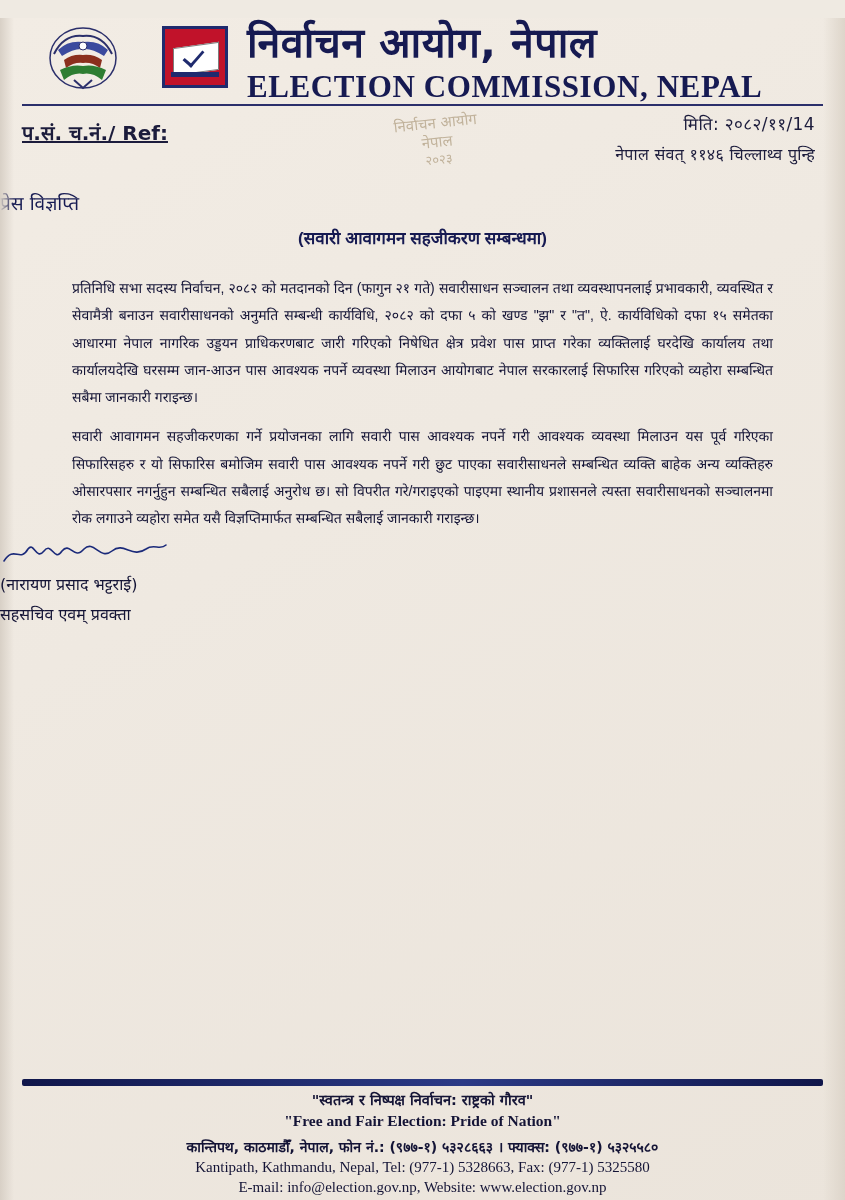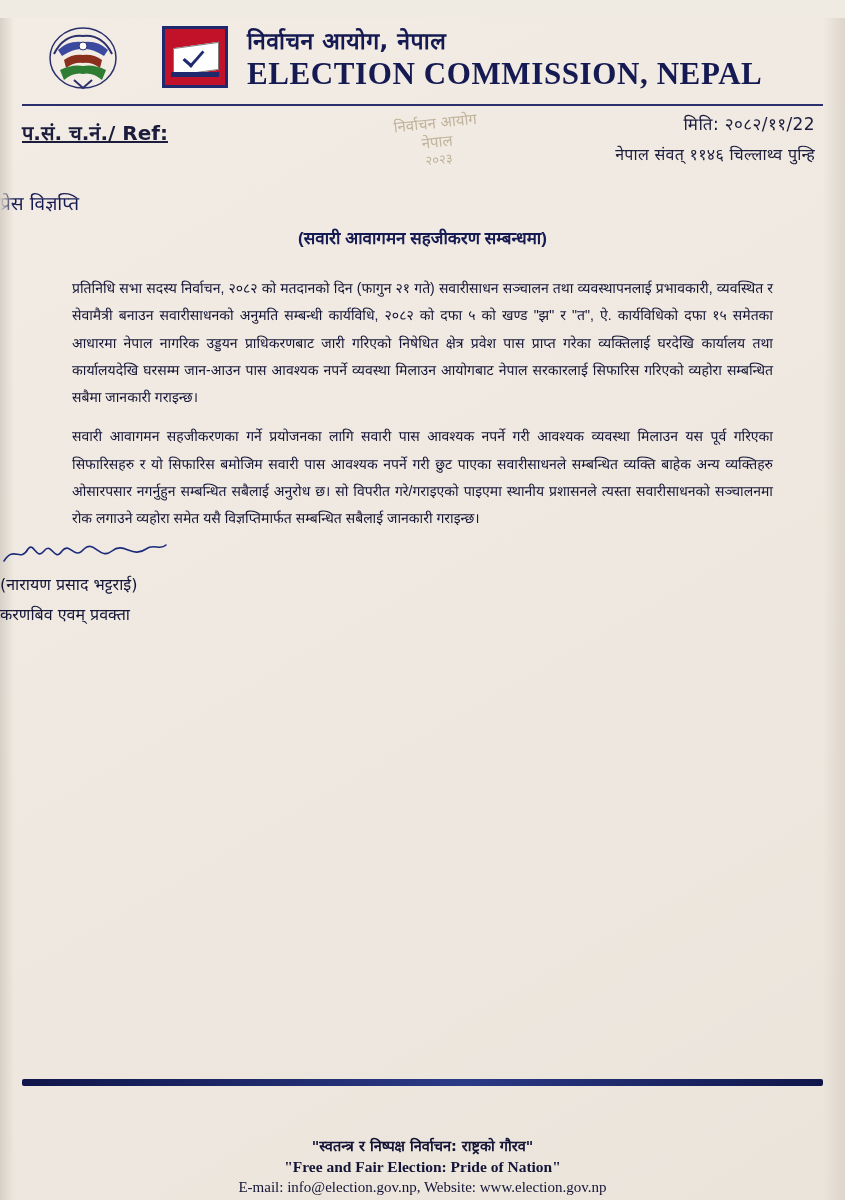--- a/index.html
+++ b/index.html
@@ -94,27 +94,26 @@
     background: #1f2a6e;
   }
 
   .titles {
     position: absolute;
     left: 225px;
     top: 2px;
     width: 560px;
   }
   .title-np {
-    font-size: 23px;
+    font-size: 41px;
     font-weight: bold;
     color: #161a52;
     letter-spacing: 0.5px;
     line-height: 1.15;
     font-family: "DejaVu Sans", sans-serif;
-    margin-top: 8px;
   }
   .title-en {
     font-size: 31px;
     font-weight: bold;
     color: #161a52;
     letter-spacing: 0.6px;
     line-height: 1.15;
     margin-top: 2px;
     font-family: "Liberation Serif", serif;
   }
@@ -296,21 +295,21 @@
 
     <div class="titles">
       <div class="title-np">निर्वाचन आयोग, नेपाल</div>
       <div class="title-en">ELECTION COMMISSION, NEPAL</div>
     </div>
   </div>
 
   <div class="meta-row">
     <div class="ref">प.सं. च.नं./ Ref:</div>
     <div class="date-block">
-      <div class="date-line1">मिति: २०८२/११/22</div>
+      <div class="date-line1">मिति: २०८२/११/14</div>
       <div class="date-line2">नेपाल संवत् ११४६ चिल्लाथ्व पुन्हि</div>
     </div>
   </div>
 
   <div class="watermark">
     <div class="w1">निर्वाचन आयोग</div>
     <div class="w2">नेपाल</div>
     <div class="w3">२०२३</div>
   </div>
 
@@ -322,23 +321,25 @@
     <p>सवारी आवागमन सहजीकरणका गर्ने प्रयोजनका लागि सवारी पास आवश्यक नपर्ने गरी आवश्यक व्यवस्था मिलाउन यस पूर्व गरिएका सिफारिसहरु र यो सिफारिस बमोजिम सवारी पास आवश्यक नपर्ने गरी छुट पाएका सवारीसाधनले सम्बन्धित व्यक्ति बाहेक अन्य व्यक्तिहरु ओसारपसार नगर्नुहुन सम्बन्धित सबैलाई अनुरोध छ। सो विपरीत गरे/गराइएको पाइएमा स्थानीय प्रशासनले त्यस्ता सवारीसाधनको सञ्चालनमा रोक लगाउने व्यहोरा समेत यसै विज्ञप्तिमार्फत सम्बन्धित सबैलाई जानकारी गराइन्छ।</p>
   </div>
 
   <div class="sign-area">
     <div class="sign-scribble">
       <svg width="170" height="26" viewBox="0 0 170 26">
         <path d="M4 20 C14 4, 20 22, 28 8 C34 0, 36 20, 44 10 C52 0, 54 22, 62 10 C70 0, 74 20, 84 8 C94 -2, 100 20, 112 10 C124 0, 132 18, 146 8 C154 2, 160 10, 166 4" fill="none" stroke="#1b2a7a" stroke-width="1.6" stroke-linecap="round"></path>
       </svg>
     </div>
     <div class="sign-name">(नारायण प्रसाद भट्टराई)</div>
-    <div class="sign-post">करणबिव एवम् प्रवक्ता</div>
+    <div class="sign-post">सहसचिव एवम् प्रवक्ता</div>
   </div>
 
   <div class="footer-rule"></div>
   <div class="footer">
     <div class="f-np-motto">"स्वतन्त्र र निष्पक्ष निर्वाचन: राष्ट्रको गौरव"</div>
     <div class="f-en-motto">"Free and Fair Election: Pride of Nation"</div>
+    <div class="f-np-addr">कान्तिपथ, काठमाडौँ, नेपाल, फोन नं.: (९७७-१) ५३२८६६३ । फ्याक्स: (९७७-१) ५३२५५८०</div>
+    <div class="f-en-addr">Kantipath, Kathmandu, Nepal, Tel: (977-1) 5328663, Fax: (977-1) 5325580</div>
     <div class="f-email">E-mail: info@election.gov.np, Website: www.election.gov.np</div>
   </div>
 
 </div>
 
 </body></html>

